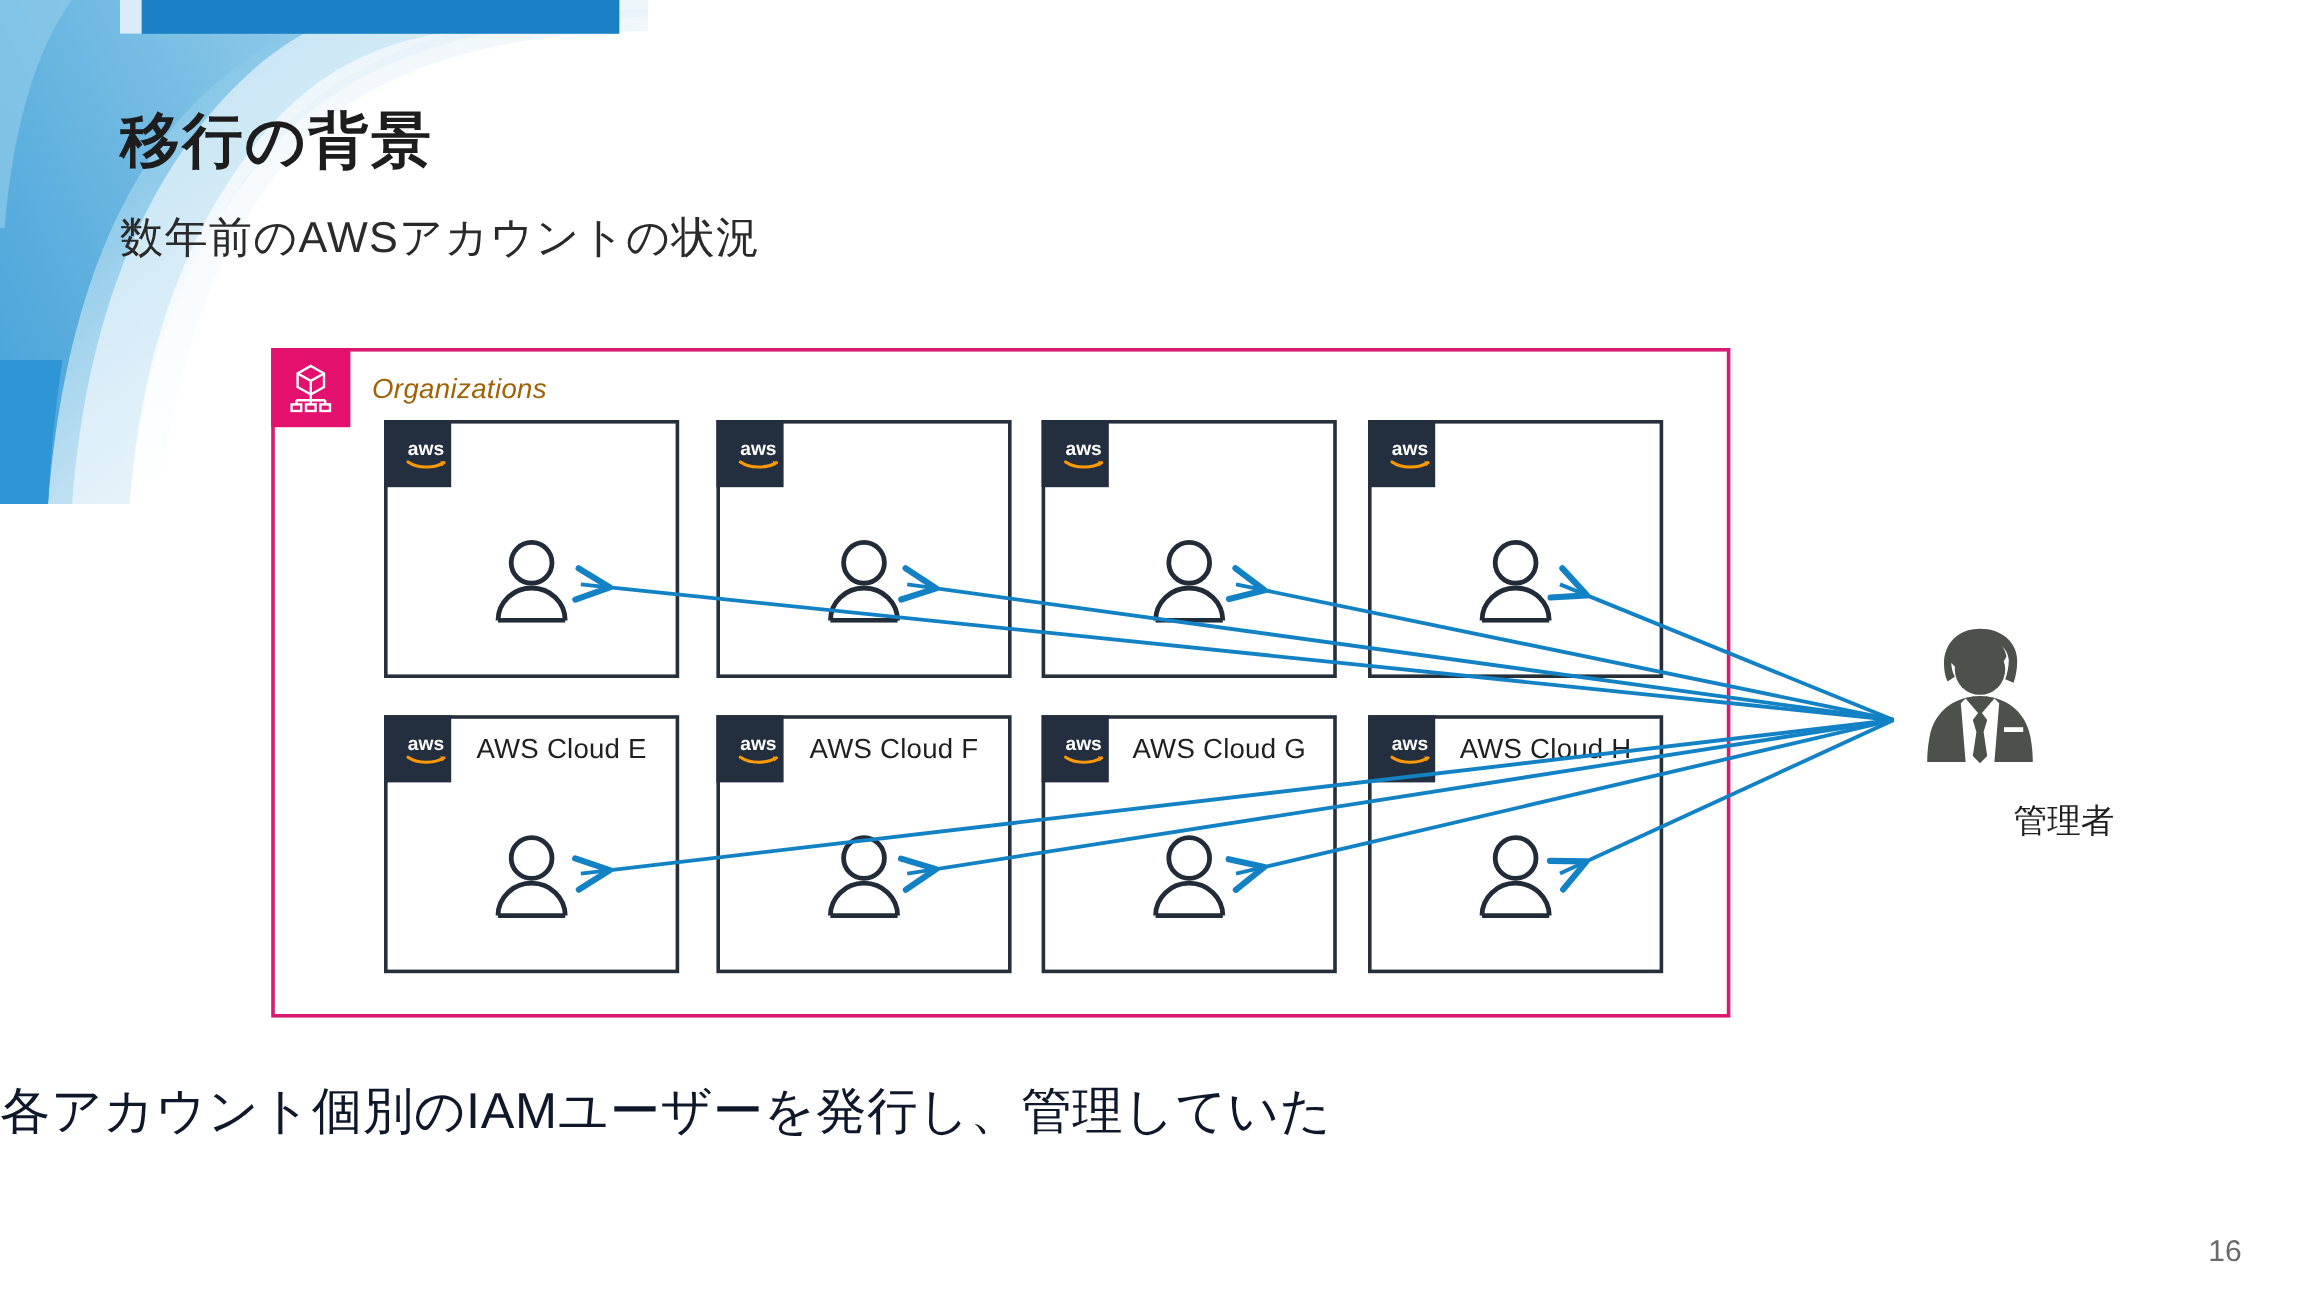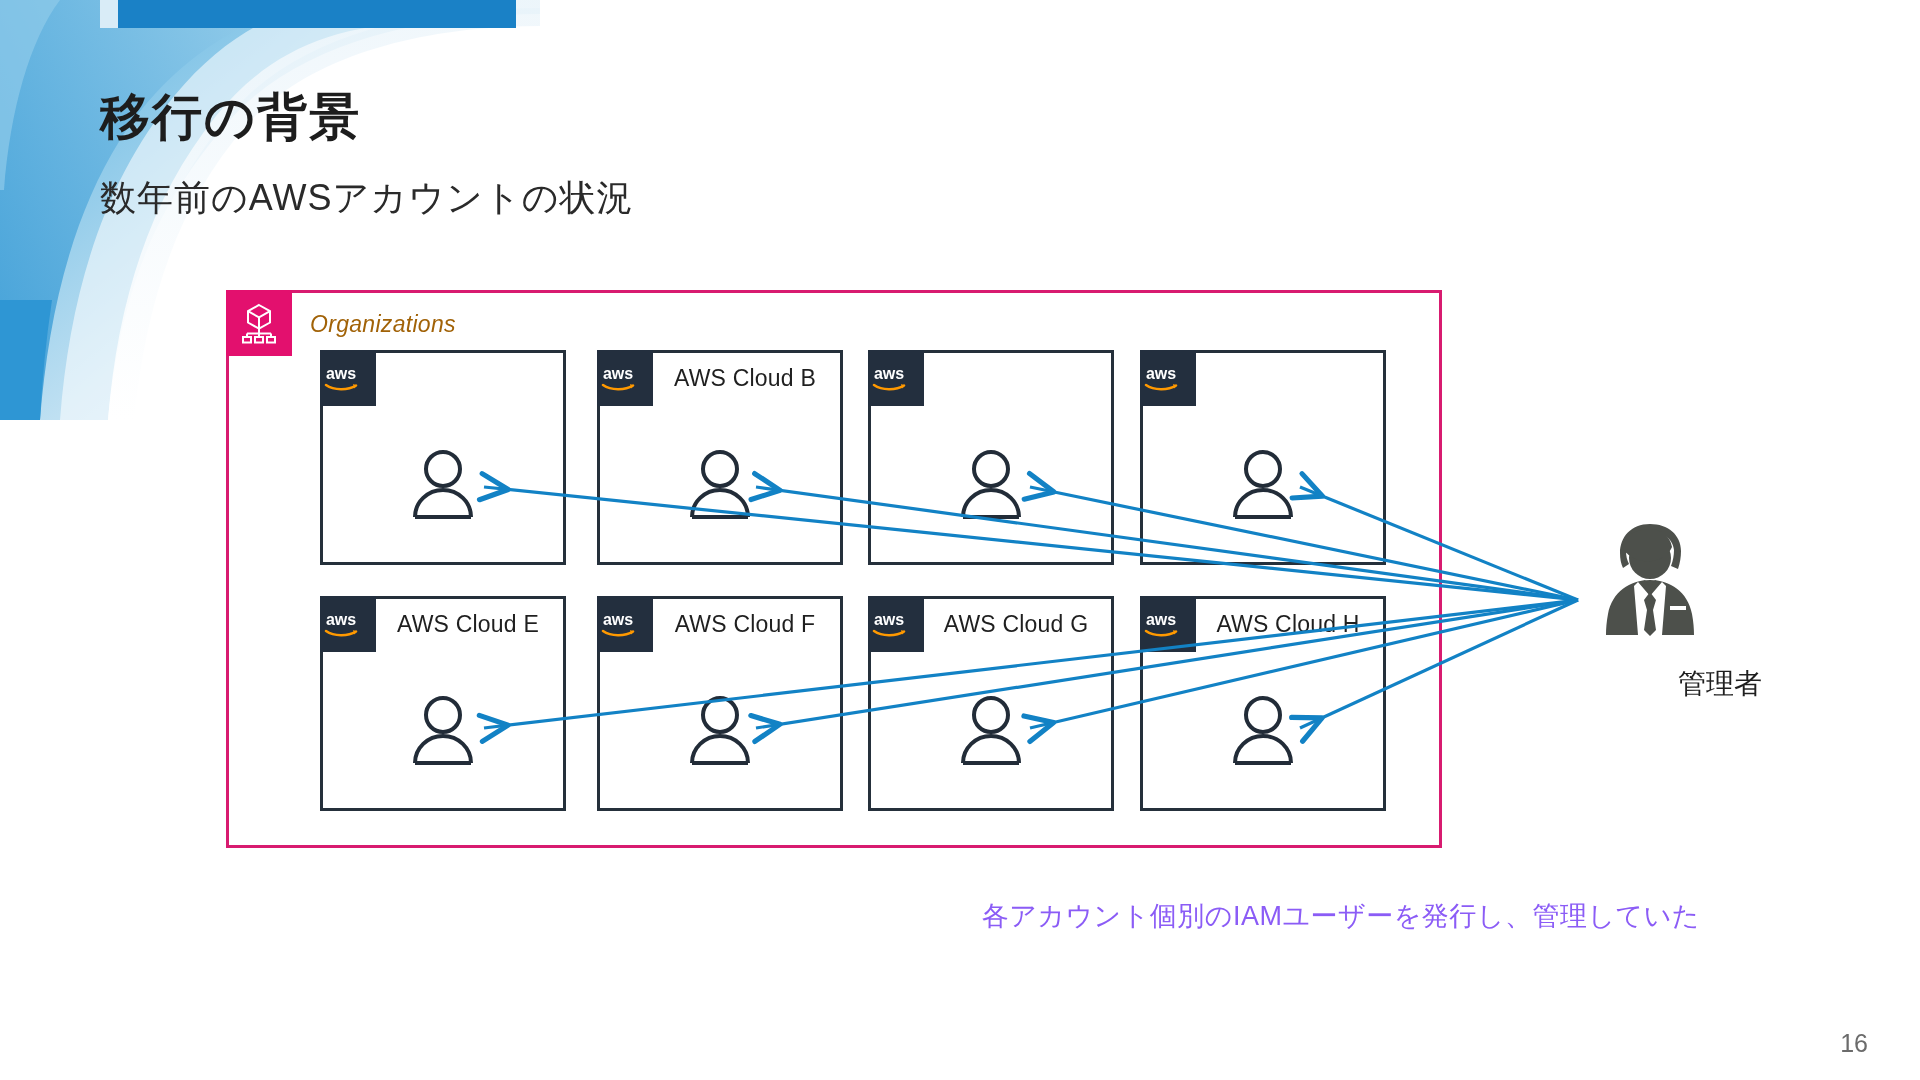--- a/index.html
+++ b/index.html
@@ -47,21 +47,21 @@
   .cloud {
     position:absolute;
     width:246px; height:215px;
     border:3px solid #25303b;
     background:#ffffff;
   }
   .cloud .awslogo {
     position:absolute; left:-3px; top:-3px;
     width:56px; height:56px;
     background:#232f3e;
-    display:flex; align-items:center; justify-content:flex-start;
+    display:flex; align-items:center; justify-content:flex-end;
   }
   .cloud .awslogo svg { display:block; }
   .cloud .cname {
     position:absolute; left:56px; top:-3px; right:0; height:56px;
     display:flex; align-items:center; justify-content:center;
     font-size:23px; color:#1f1f1f; letter-spacing:.2px;
     padding-right:6px;
   }
   .cloud .person {
     position:absolute; left:50%; top:96px; transform:translateX(-50%);
@@ -74,21 +74,21 @@
   #admin-icon { position:absolute; left:1600px; top:518px; }
   #admin-label {
     position:absolute; left:1680px; top:665px; width:100px;
     text-align:center; font-size:28px; color:#1f1f1f;
     transform:translateX(-10px);
   }
 
   
   #caption {
     position:absolute; left:0; top:898px; width:1700px;
-    text-align:right; font-size:27px; color:#8b5cf6; letter-spacing:.5px;
+    text-align:left; font-size:42px; color:#0f172a; letter-spacing:.5px;
   }
   #pageno {
     position:absolute; right:52px; bottom:22px;
     font-size:25px; color:#6b6b6b;margin-left:20px;
   }
 </style>
 </head>
 <body>
 
 <svg id="deco" viewBox="0 0 540 420">
@@ -157,21 +157,20 @@
 </div>
 
 <div class="cloud" style="left:597px;  top:350px;">
   <span class="awslogo">
     <svg width="42" height="27" viewBox="0 0 42 27">
       <text x="21" y="14" text-anchor="middle" fill="#ffffff" font-family="&quot;Liberation Sans&quot;, sans-serif" font-size="16" font-weight="bold">aws</text>
       <path d="M6 20 C14 25.5 28 25.5 36 20.5" stroke="#ff9900" stroke-width="2.6" fill="none" stroke-linecap="round"></path>
       <path d="M33 19 L37 20.6 L34.4 23.6" fill="#ff9900"></path>
     </svg>
   </span>
-  <span class="cname">AWS Cloud B</span>
   <span class="person">
     <svg width="66" height="70" viewBox="0 0 66 70" fill="none" stroke="#222c38" stroke-width="4">
       <circle cx="33" cy="20" r="17"></circle>
       <path d="M5 68 A28 27 0 0 1 61 68"></path>
       <path d="M5 68 L61 68"></path>
     </svg>
   </span>
 </div>
 
 <div class="cloud" style="left:868px;  top:350px;">

